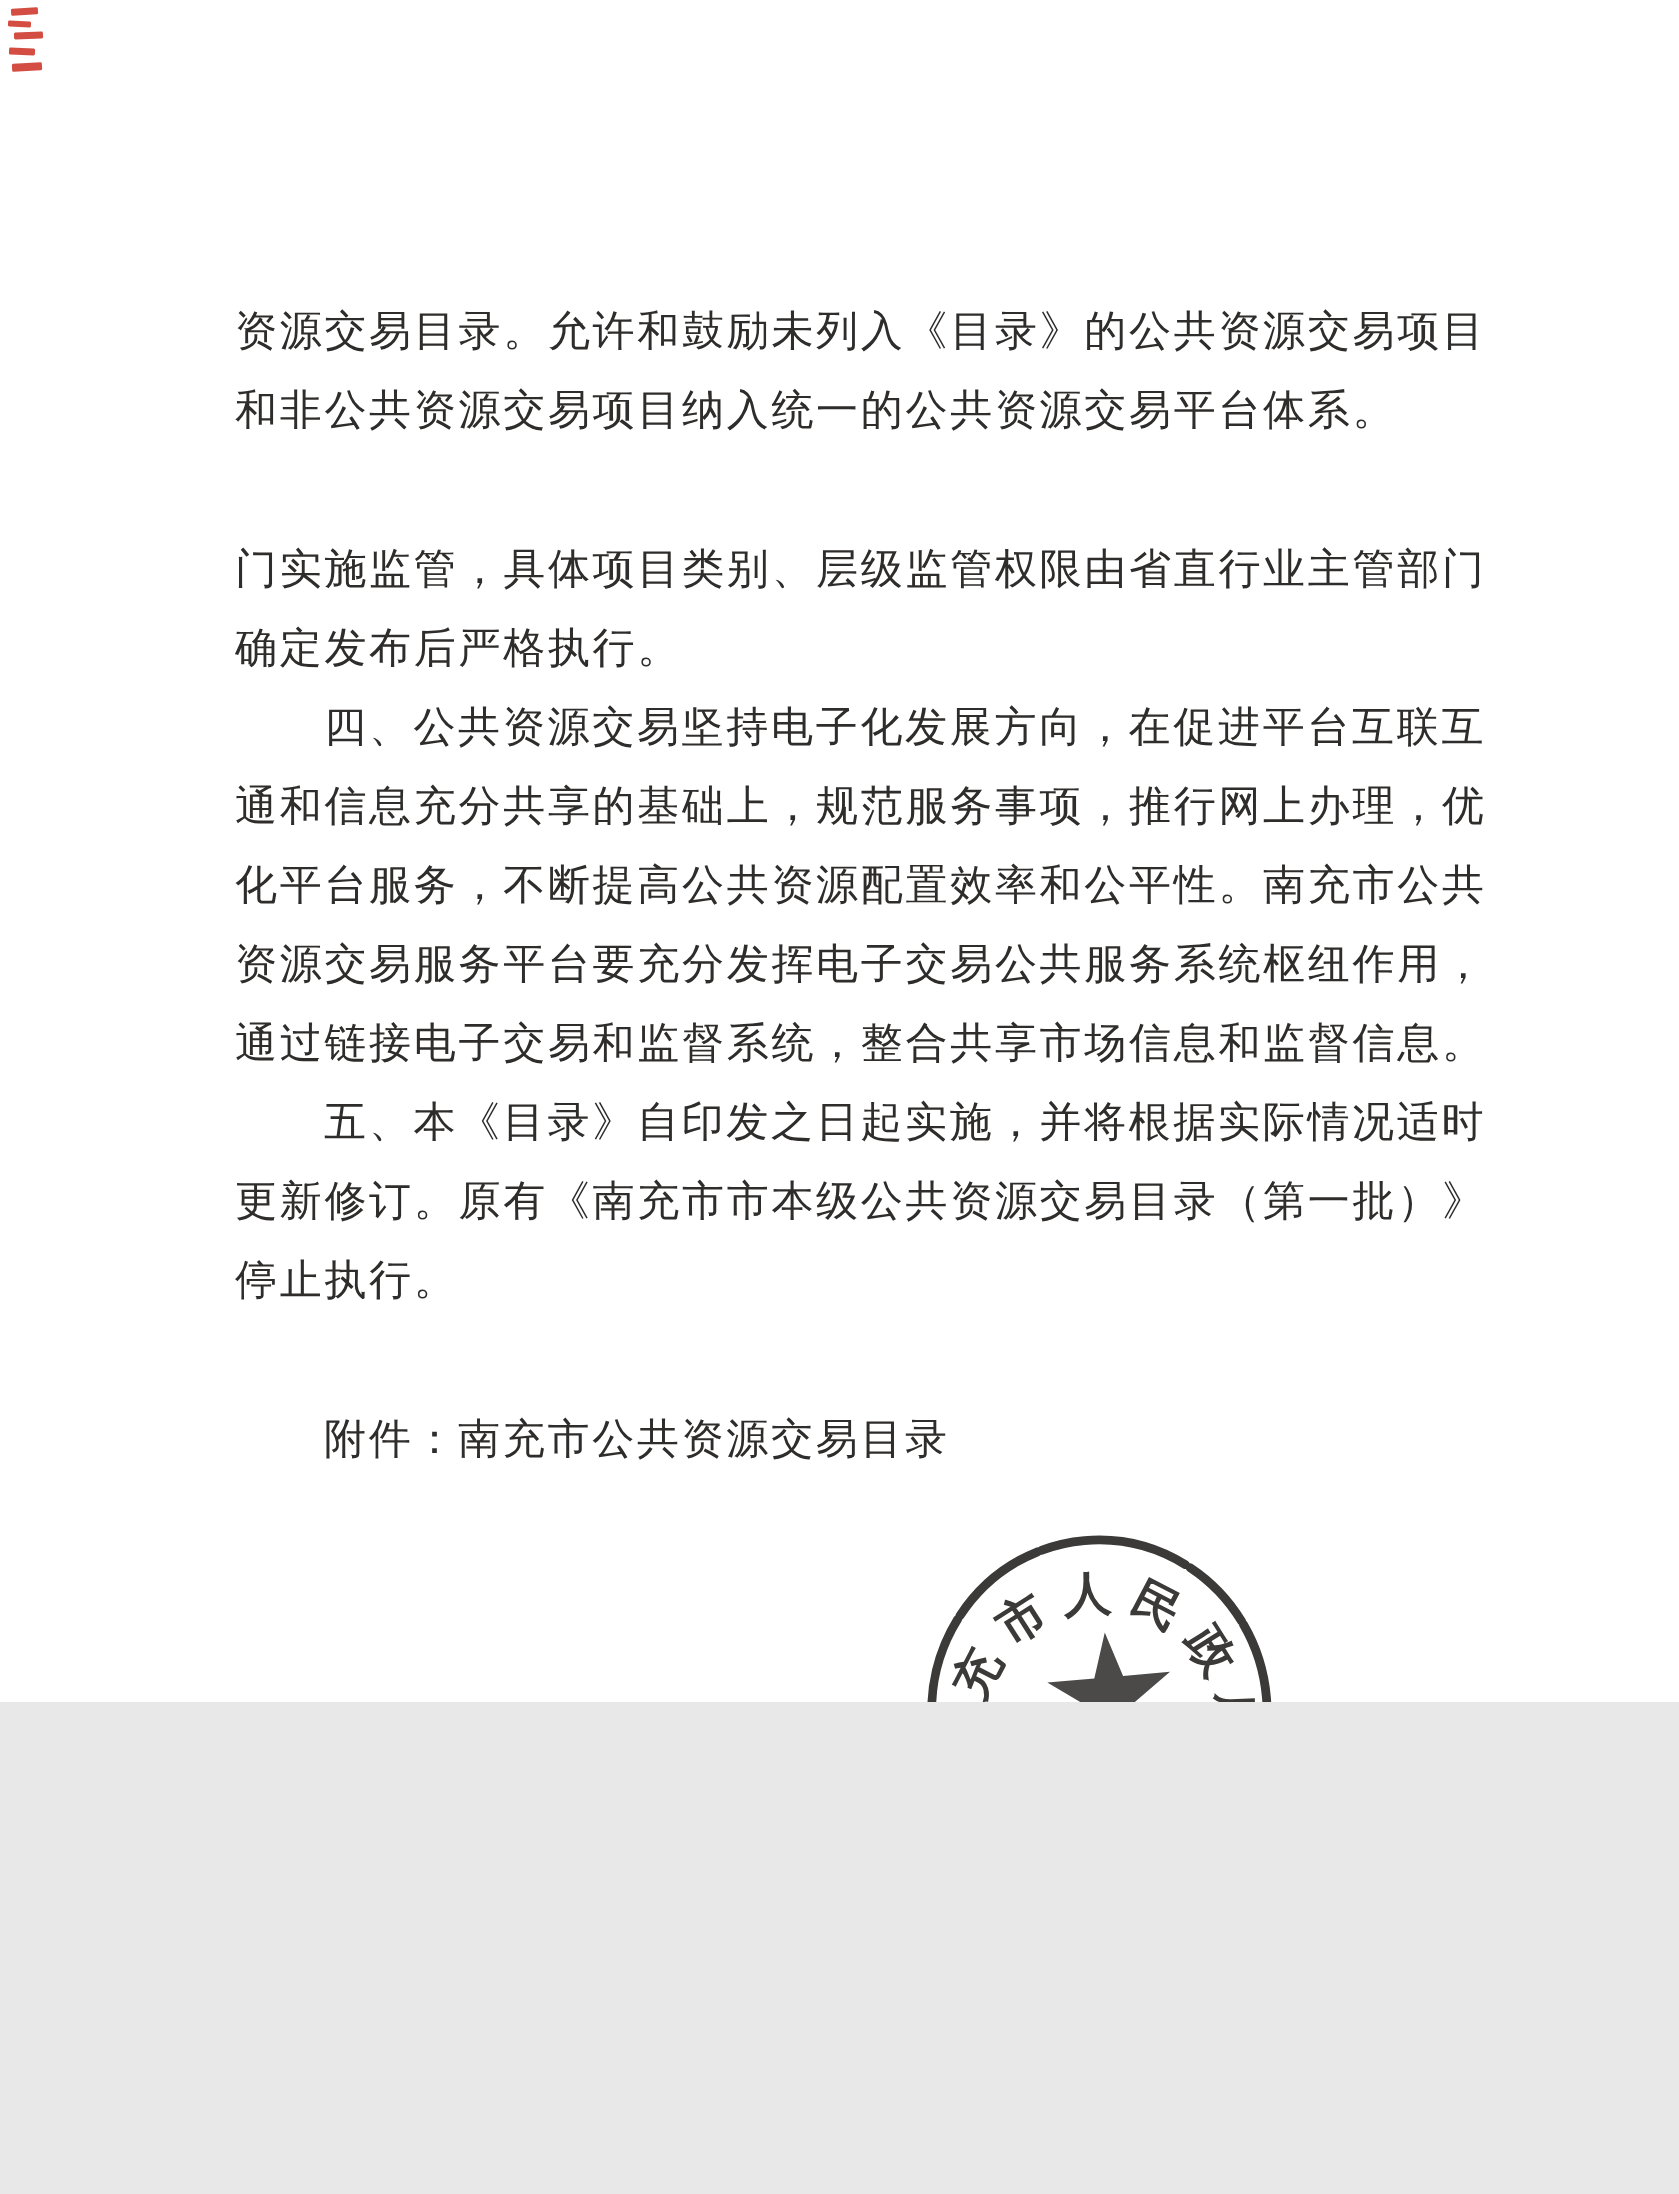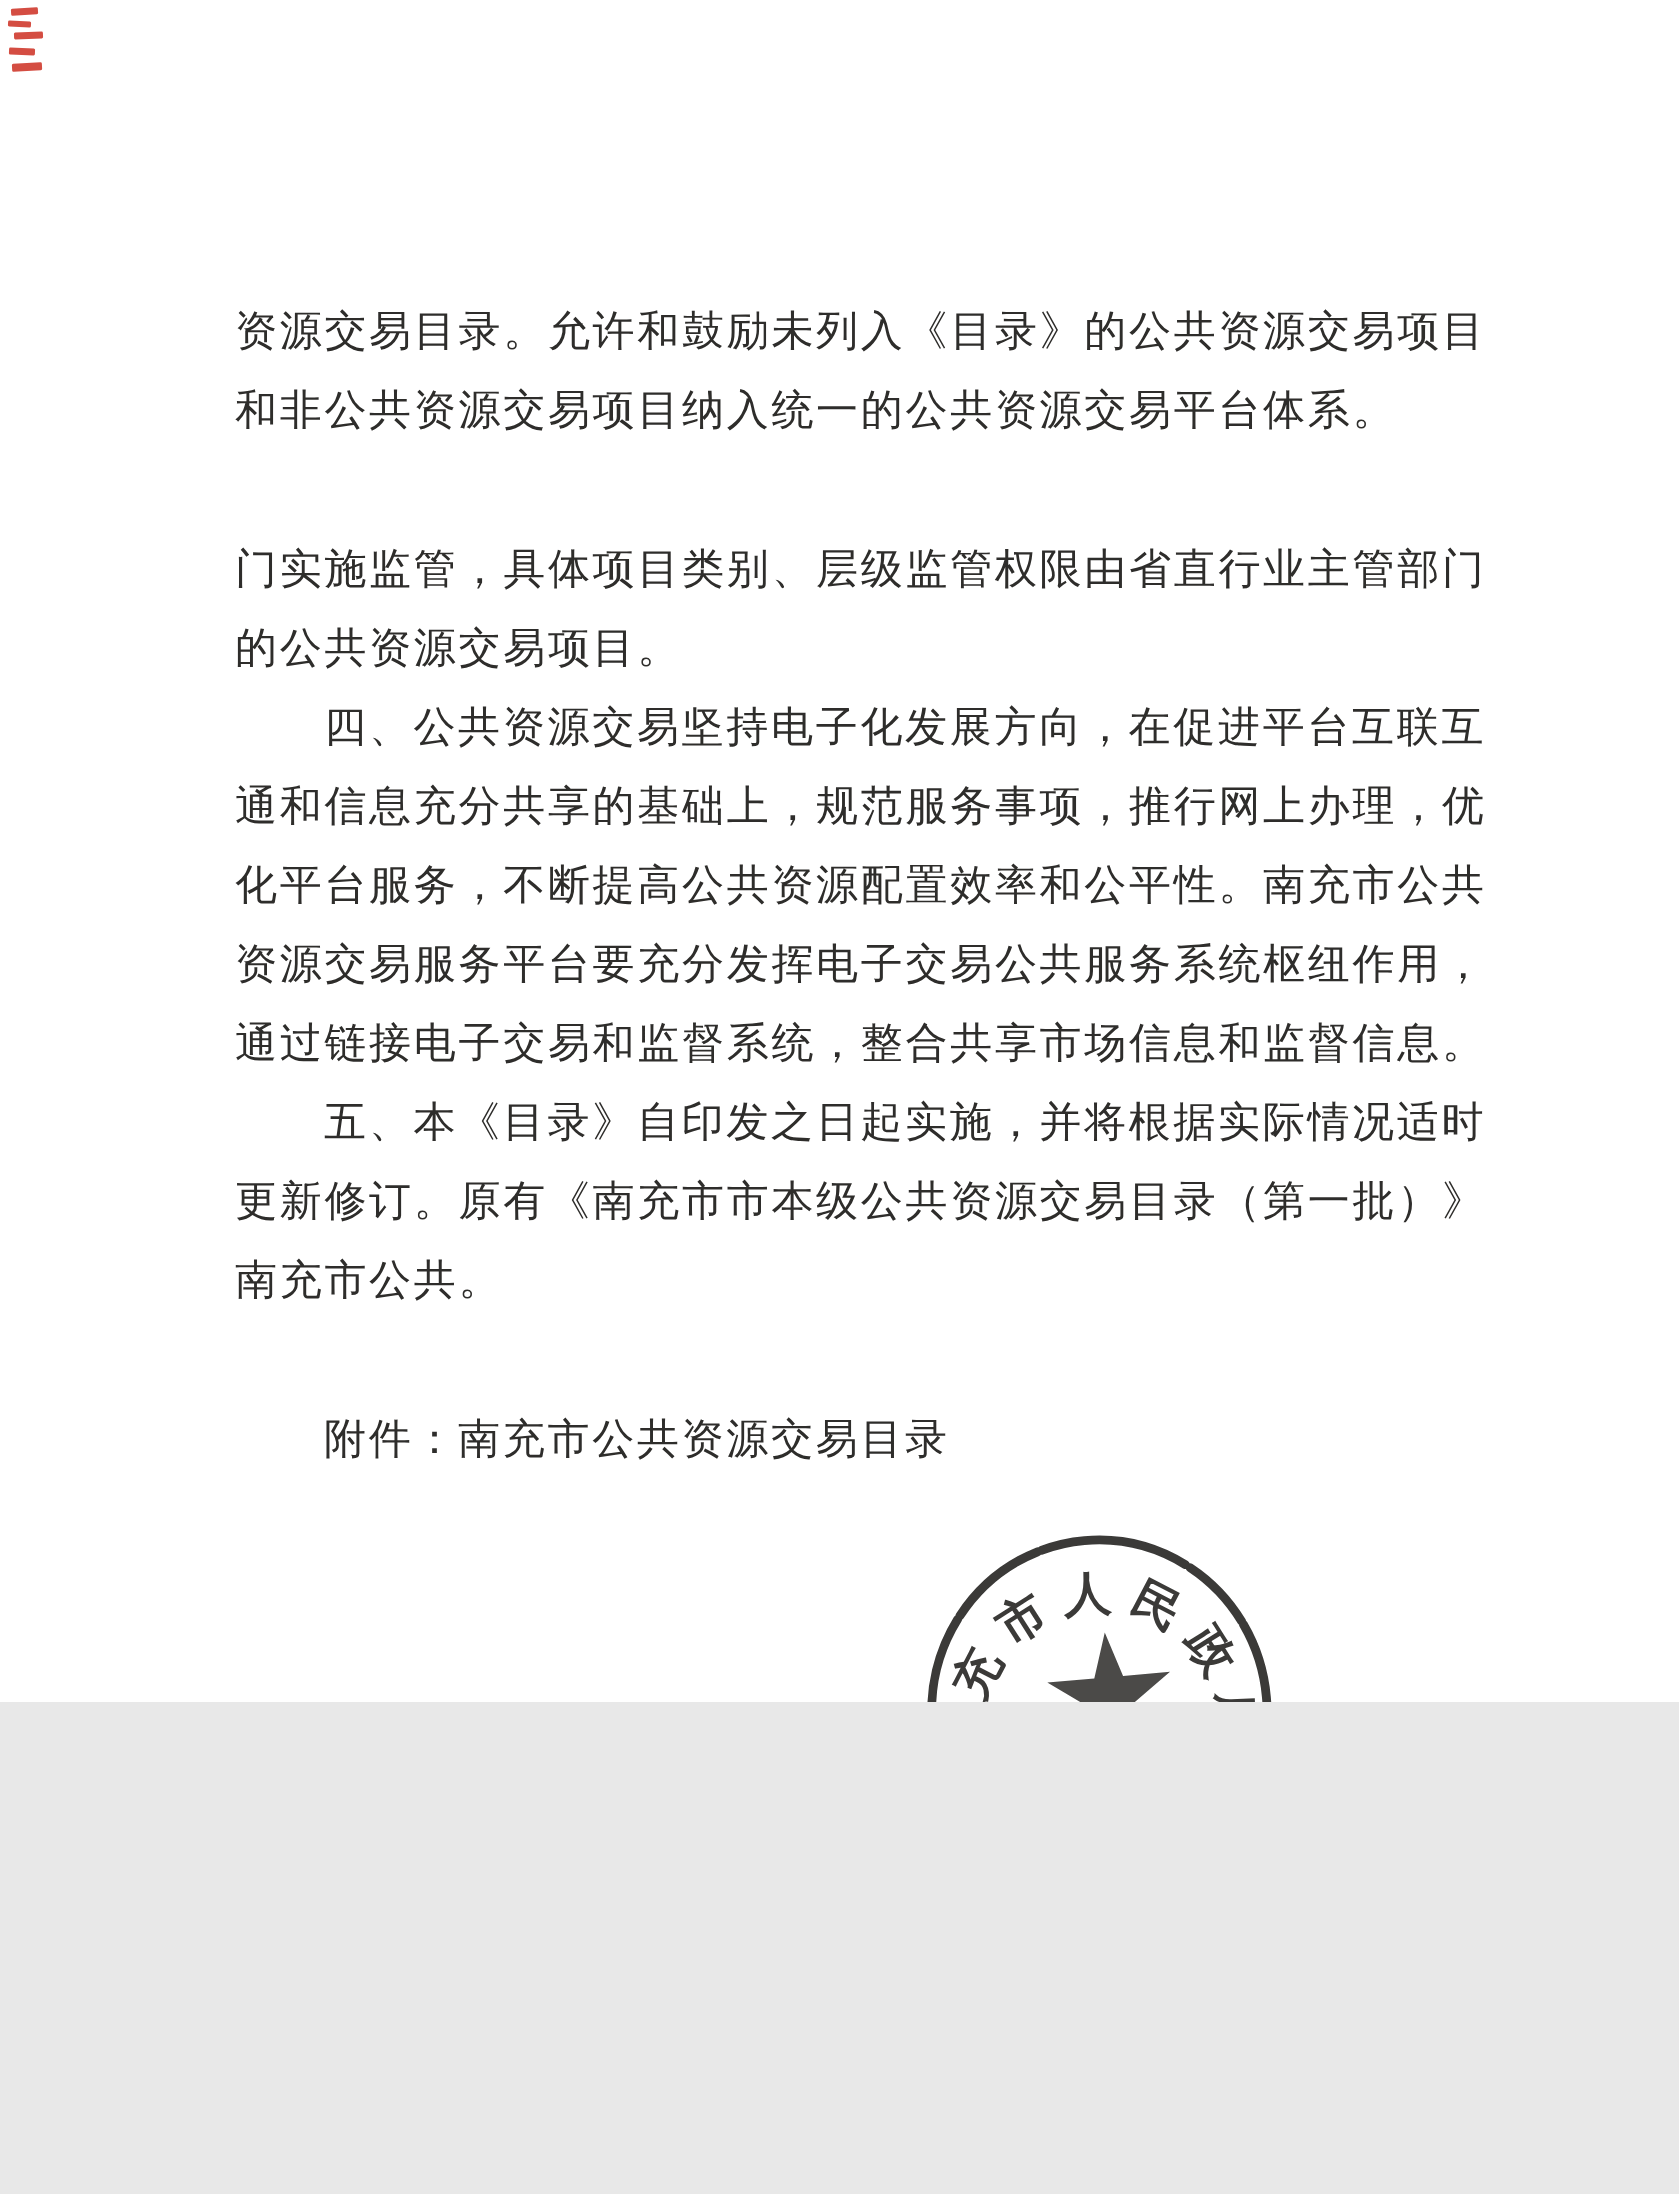--- a/index.html
+++ b/index.html
@@ -77,29 +77,29 @@
     <i class="rd1"></i>
     <i class="rd2"></i>
     <i class="rd3"></i>
     <i class="rd4"></i>
     <i class="rd5"></i>
   </div>
 
   <div class="textline l0">资源交易目录。允许和鼓励未列入《目录》的公共资源交易项目</div>
   <div class="textline l1">和非公共资源交易项目纳入统一的公共资源交易平台体系。</div>
   <div class="textline l3">门实施监管，具体项目类别、层级监管权限由省直行业主管部门</div>
-  <div class="textline l4">的公共资源交易项目。</div>
+  <div class="textline l4">确定发布后严格执行。</div>
   <div class="textline l5 indent">四、公共资源交易坚持电子化发展方向，在促进平台互联互</div>
   <div class="textline l6">通和信息充分共享的基础上，规范服务事项，推行网上办理，优</div>
   <div class="textline l8">资源交易服务平台要充分发挥电子交易公共服务系统枢纽作用，</div>
   <div class="textline l7">化平台服务，不断提高公共资源配置效率和公平性。南充市公共</div>
   <div class="textline l9">通过链接电子交易和监督系统，整合共享市场信息和监督信息。</div>
   <div class="textline l10 indent">五、本《目录》自印发之日起实施，并将根据实际情况适时</div>
   <div class="textline l11">更新修订。原有《南充市市本级公共资源交易目录（第一批）》</div>
-  <div class="textline l12">南充市公共。</div>
+  <div class="textline l12">停止执行。</div>
 
   <div class="textline attachment indent">附件：南充市公共资源交易目录</div>
 
   <div class="seal-wrap">
     <svg viewBox="0 0 520 540" xmlns="http://www.w3.org/2000/svg">
       <ellipse cx="260" cy="268" rx="246" ry="252" fill="none" stroke="#2b2a28" stroke-width="13" stroke-linecap="round" stroke-dasharray="150 6 220 8 110 5 260 7 180 6"></ellipse>
       <polygon transform="translate(278,248)" fill="#2b2a28" fill-opacity="0.92" points="0,-95 21.2,-29.1 90.4,-29.4 34.2,11.1 55.9,76.9 0,36 -55.9,76.9 -34.2,11.1 -90.4,-29.4 -21.2,-29.1"></polygon>
       <defs>
         <path id="sealArc" d="M 95 352 A 175 175 0 1 1 425 352" fill="none"></path>
       </defs>

